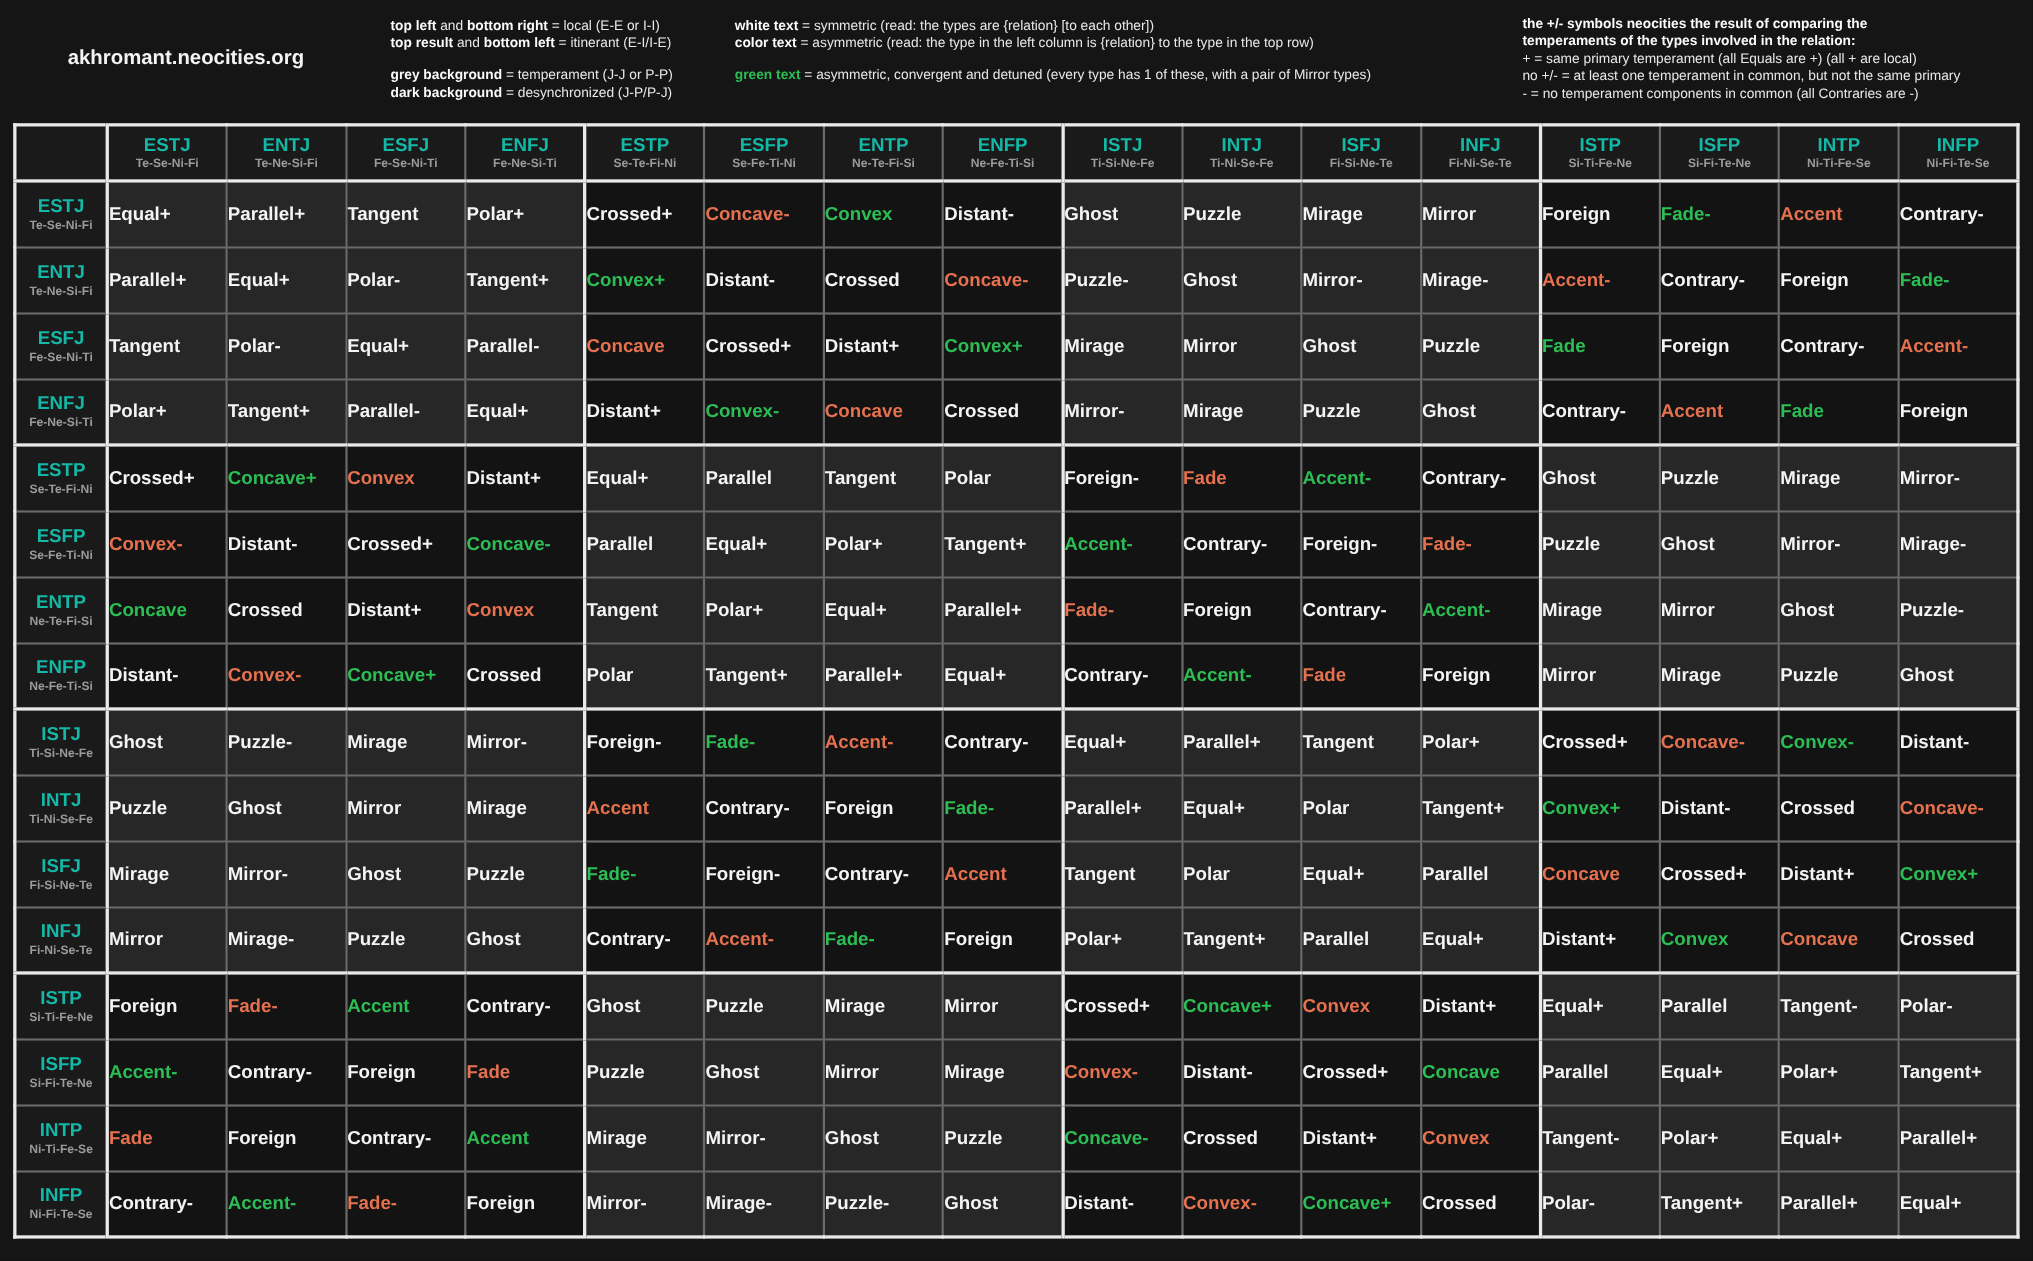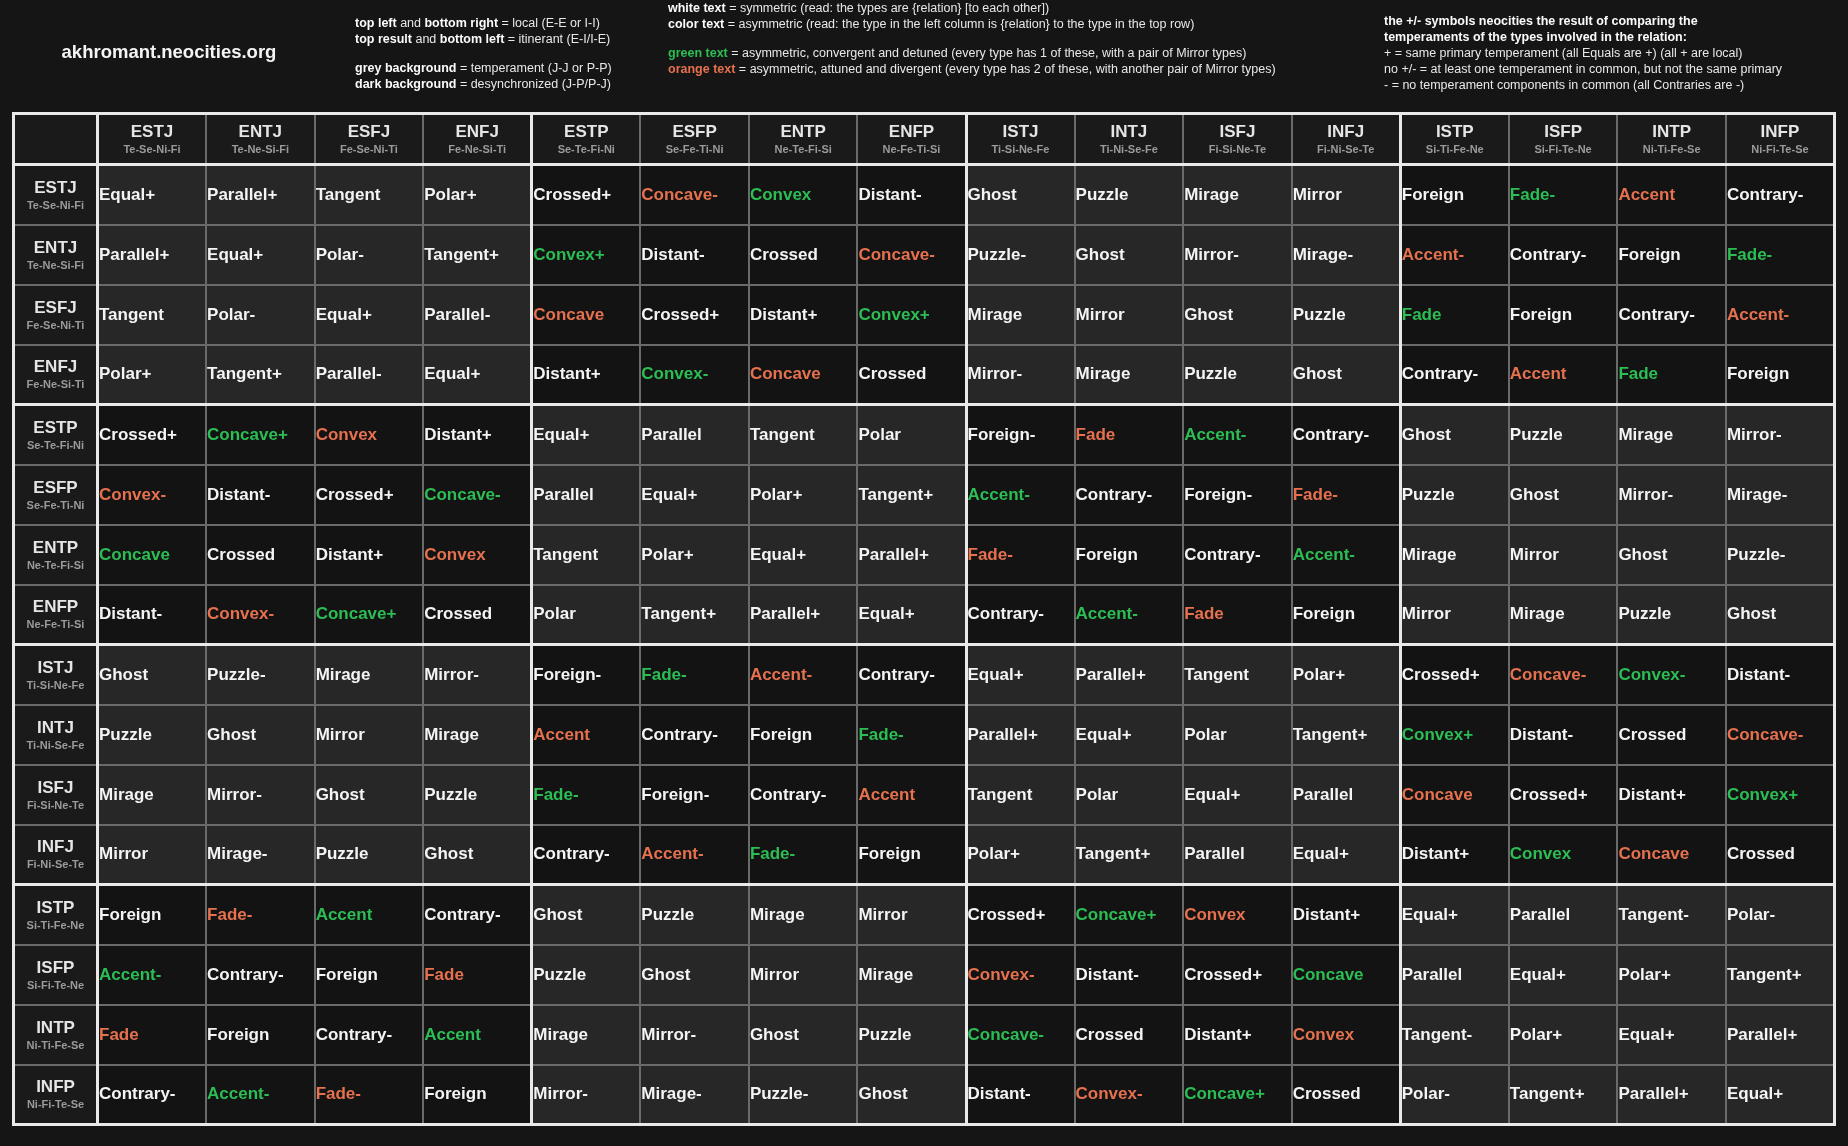--- a/index.html
+++ b/index.html
@@ -6,35 +6,35 @@
   .page{position:relative;width:1848px;height:1146px;background:#151515;overflow:hidden;
         font-family:"Liberation Sans","DejaVu Sans",sans-serif;color:#f4f4f4;}
 
   
   .titlebox{position:absolute;left:16px;top:36px;width:306px;text-align:center;}
   .title{font-size:27px;font-weight:bold;letter-spacing:.5px;line-height:30px;}
   .subtitle{font-size:18.5px;font-weight:bold;margin-top:5px;line-height:22px;}
 
   .legend{position:absolute;font-size:12.5px;line-height:15.5px;white-space:nowrap;color:#e8e8e8;}
   .legA{left:355px;top:16px;}
-  .legB{left:668px;top:1px;}
+  .legB{left:668px;top:16px;}
   .legC{left:1384px;top:13px;line-height:16px;}
   .lgroup{margin-bottom:14px;}
   .b{font-weight:bold;color:#fbfbfb;}
   .kg{font-weight:bold;}
   .ko{font-weight:bold;}
 
   
   table.rel{position:absolute;left:12px;top:112px;width:1824px;border-collapse:collapse;
             table-layout:fixed;background:#131313;}
   table.rel th,table.rel td{border:2px solid #6a6a6a;padding:0;overflow:hidden;}
   thead tr{height:51px;}
   tbody tr{height:60px;}
   th.corner,th.coltype,th.rowtype{background:#1a1a1a;text-align:center;vertical-align:middle;}
-  .tname{display:block;font-size:17px;font-weight:bold;line-height:19px;color:#e5e5e5;}
+  .tname{display:block;font-size:17px;font-weight:bold;line-height:19px;color:#14b8a6;}
   .tstack{display:block;font-size:11px;font-weight:bold;line-height:13px;margin-top:2px;color:#9b9b9b;}
   td.cell{font-size:17px;font-weight:bold;text-align:left;padding-left:12px;vertical-align:middle;}
 </style>
 </head>
 <body>
 
 <div class="page">
 
   <div class="titlebox">
     <div class="subtitle">akhromant.neocities.org</div>
@@ -50,21 +50,20 @@
         <div><span class="b">dark background</span><span> = desynchronized (J-P/P-J)</span></div>
       </div>
     </div>
   <div class="legend legB">
       <div class="lgroup">
         <div><span class="b">white text</span><span> = symmetric (read: the types are {relation} [to each other])</span></div>
         <div><span class="b">color text</span><span> = asymmetric (read: the type in the left column is {relation} to the type in the top row)</span></div>
       </div>
       <div class="lgroup">
         <div><span class="kg" style="color: rgb(44, 190, 84);">green text</span><span> = asymmetric, convergent and detuned (every type has 1 of these, with a pair of Mirror types)</span></div>
-        <div><span class="ko" style="color: rgb(229, 113, 79);">orange text</span><span> = asymmetric, attuned and divergent (every type has 2 of these, with another pair of Mirror types)</span></div>
       </div>
     </div>
   <div class="legend legC">
       <div class="lgroup">
         <div><span class="b">the +/- symbols neocities the result of comparing the</span></div>
         <div><span class="b">temperaments of the types involved in the relation:</span></div>
         <div><span>+ = same primary temperament (all Equals are +) (all + are local)</span></div>
         <div><span>no +/- = at least one temperament in common, but not the same primary</span></div>
         <div><span>- = no temperament components in common (all Contraries are -)</span></div>
       </div>

